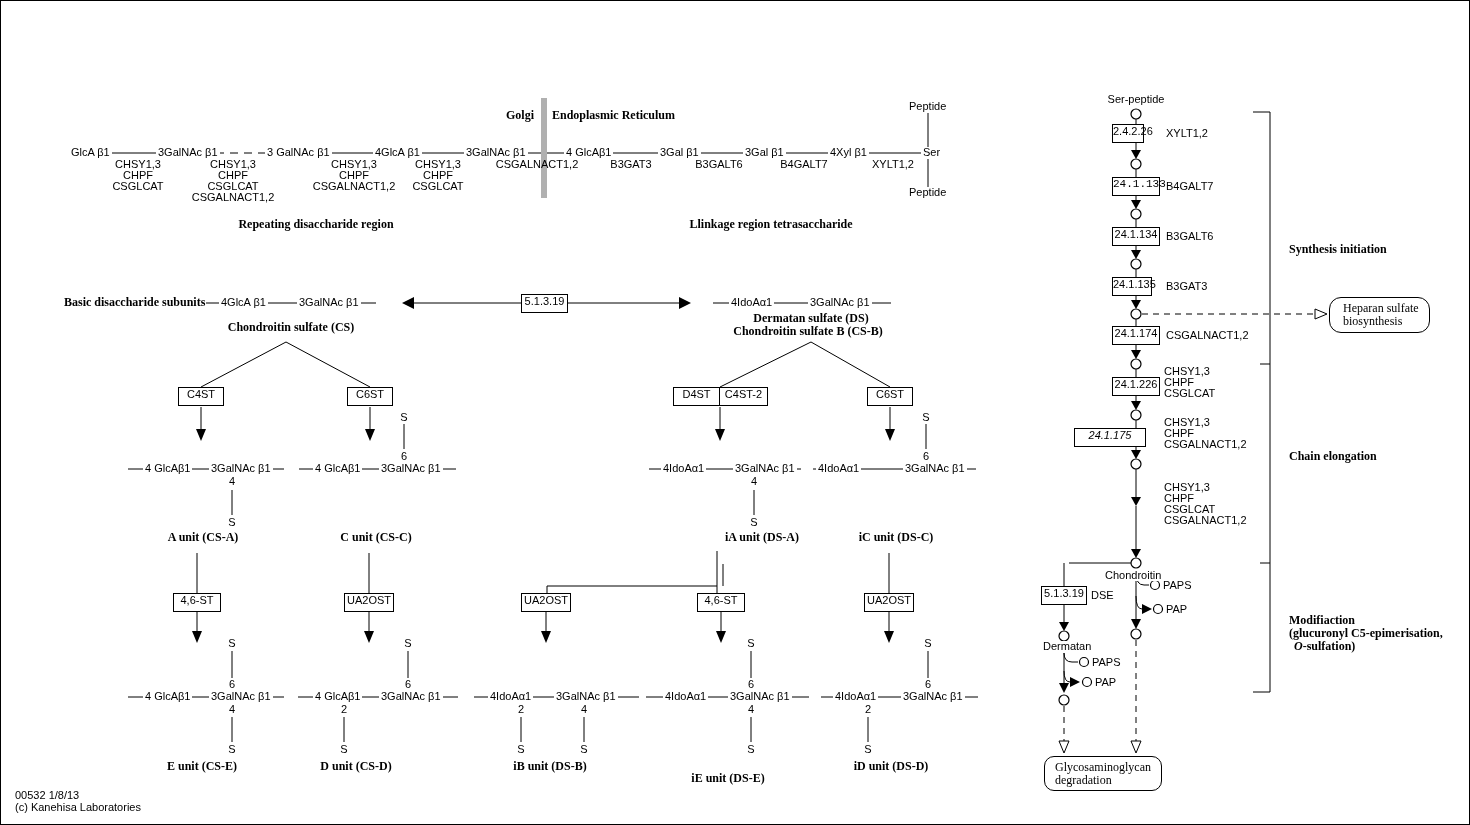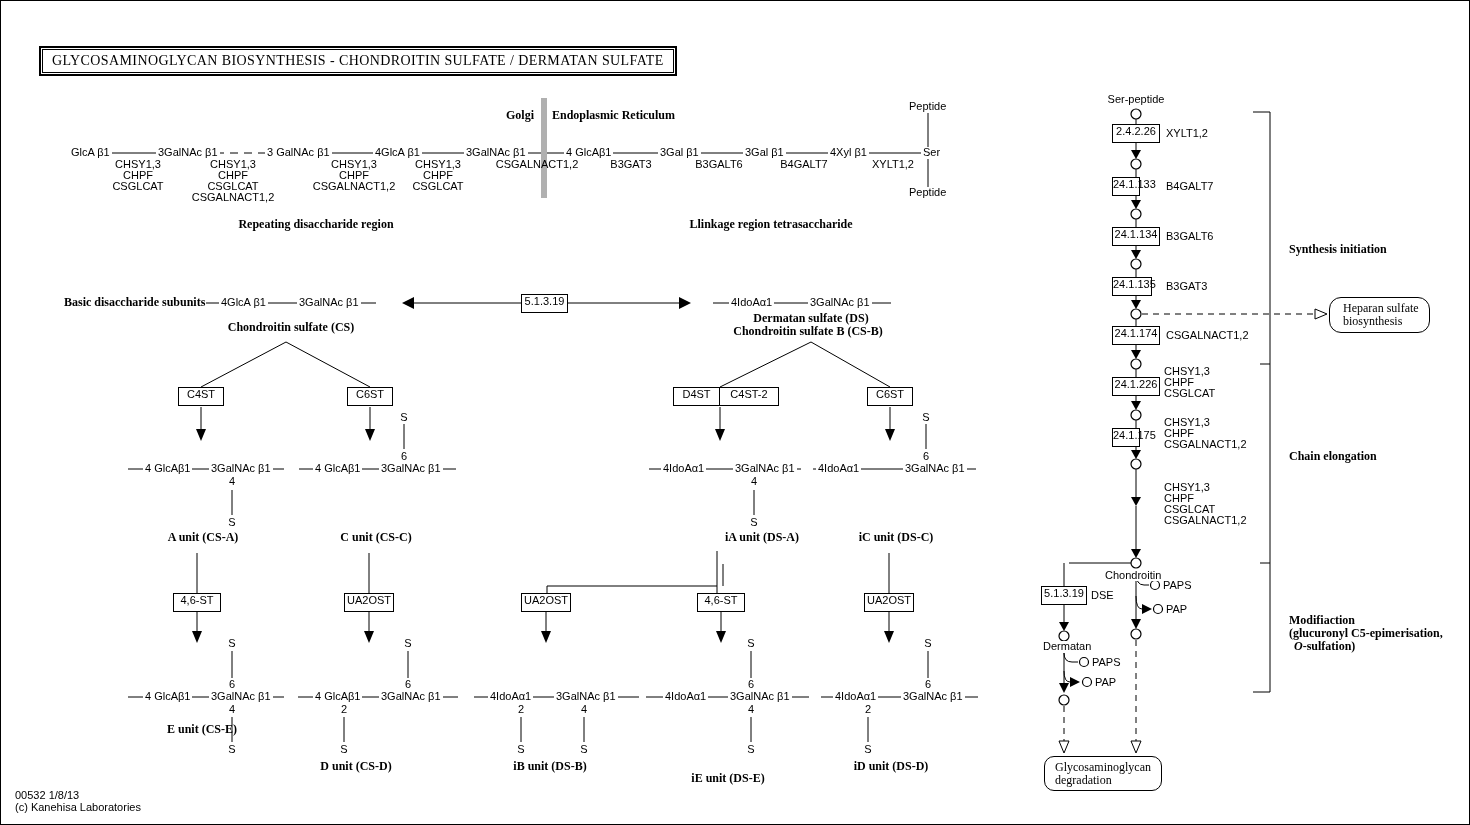--- a/index.html
+++ b/index.html
@@ -177,23 +177,20 @@
     <circle cx="1135" cy="633" r="5"></circle>
     <circle cx="1063" cy="635" r="5"></circle>
     <circle cx="1063" cy="699" r="5"></circle>
     <circle cx="1083" cy="661" r="4.5"></circle>
     <circle cx="1086" cy="681" r="4.5"></circle>
     <circle cx="1154" cy="584" r="4.5"></circle>
     <circle cx="1157" cy="608" r="4.5"></circle>
   </g>
 </svg>
 
-<div id="titlebox">
-  <div class="inner">GLYCOSAMINOGLYCAN  BIOSYNTHESIS - CHONDROITIN  SULFATE / DERMATAN  SULFATE</div>
-</div>
 <div class="t" style="left:14px;top:789px;">00532 1/8/13</div>
 <div class="t" style="left:14px;top:801px;">(c) Kanehisa Laboratories</div>
 
 <div id="graybar"></div>
 <div class="bs r" style="left:533px;top:108px;">Golgi</div>
 <div class="bs" style="left:551px;top:108px;">Endoplasmic Reticulum</div>
 
 <div class="t" style="left:908px;top:100px;">Peptide</div>
 <div class="t" style="left:908px;top:186px;">Peptide</div>
 <div class="t w" style="left:68px;top:146px;">GlcA β1</div>
@@ -235,21 +232,21 @@
 <div class="box" style="left:520px;top:293px;width:47px;">5.1.3.19</div>
 <div class="t w" style="left:728px;top:296px;">4IdoAα1</div>
 <div class="t w" style="left:807px;top:296px;">3GalNAc β1</div>
 <div class="bs c" style="left:290px;top:320px;">Chondroitin sulfate (CS)</div>
 <div class="bs c" style="left:810px;top:311px;">Dermatan sulfate (DS)</div>
 <div class="bs c" style="left:807px;top:324px;">Chondroitin sulfate B (CS-B)</div>
 
 <div class="box" style="left:177px;top:386px;width:46px;">C4ST</div>
 <div class="box" style="left:346px;top:386px;width:46px;">C6ST</div>
 <div class="box" style="left:672px;top:386px;width:47px;">D4ST</div>
-<div class="box" style="left:718px;top:386px;width:60px;">C4ST-2</div>
+<div class="box" style="left:718px;top:386px;width:49px;">C4ST-2</div>
 <div class="box" style="left:866px;top:386px;width:46px;">C6ST</div>
 
 <div class="t w" style="left:142px;top:462px;">4 GlcAβ1</div>
 <div class="t w" style="left:208px;top:462px;">3GalNAc β1</div>
 <div class="t c" style="left:231px;top:475px;">4</div>
 <div class="t c" style="left:231px;top:516px;">S</div>
 <div class="bs c" style="left:202px;top:530px;">A unit (CS-A)</div>
 
 <div class="t w" style="left:312px;top:462px;">4 GlcAβ1</div>
 <div class="t w" style="left:378px;top:462px;">3GalNAc β1</div>
@@ -274,21 +271,21 @@
 <div class="box" style="left:520px;top:592px;width:50px;">UA2OST</div>
 <div class="box" style="left:696px;top:592px;width:48px;">4,6-ST</div>
 <div class="box" style="left:863px;top:592px;width:50px;">UA2OST</div>
 
 <div class="t w" style="left:142px;top:690px;">4 GlcAβ1</div>
 <div class="t w" style="left:208px;top:690px;">3GalNAc β1</div>
 <div class="t c" style="left:231px;top:637px;">S</div>
 <div class="t c" style="left:231px;top:678px;">6</div>
 <div class="t c" style="left:231px;top:703px;">4</div>
 <div class="t c" style="left:231px;top:743px;">S</div>
-<div class="bs c" style="left:201px;top:722px;">E unit (CS-E)</div>
+<div class="bs c" style="left:201px;top:759px;">E unit (CS-E)</div>
 
 <div class="t w" style="left:312px;top:690px;">4 GlcAβ1</div>
 <div class="t w" style="left:378px;top:690px;">3GalNAc β1</div>
 <div class="t c" style="left:343px;top:703px;">2</div>
 <div class="t c" style="left:343px;top:743px;">S</div>
 <div class="t c" style="left:407px;top:678px;">6</div>
 <div class="t c" style="left:407px;top:637px;">S</div>
 <div class="bs c" style="left:355px;top:759px;">D unit (CS-D)</div>
 
 <div class="t w" style="left:487px;top:690px;">4IdoAα1</div>
@@ -309,35 +306,35 @@
 
 <div class="t w" style="left:832px;top:690px;">4IdoAα1</div>
 <div class="t w" style="left:900px;top:690px;">3GalNAc β1</div>
 <div class="t c" style="left:867px;top:703px;">2</div>
 <div class="t c" style="left:867px;top:743px;">S</div>
 <div class="t c" style="left:927px;top:678px;">6</div>
 <div class="t c" style="left:927px;top:637px;">S</div>
 <div class="bs c" style="left:890px;top:759px;">iD unit (DS-D)</div>
 
 <div class="t c" style="left:1135px;top:93px;">Ser-peptide</div>
-<div class="box" style="left:1111px;top:123px;width:48px;">2.4.2.26</div>
+<div class="box" style="left:1111px;top:123px;width:32px;">2.4.2.26</div>
 <div class="t" style="left:1165px;top:127px;">XYLT1,2</div>
-<div class="box" style="left:1111px;top:176px;width:28px;">24.1.133</div>
+<div class="box" style="left:1111px;top:176px;width:48px;font-family:Liberation Mono, monospace;">24.1.133</div>
 <div class="t" style="left:1165px;top:180px;">B4GALT7</div>
 <div class="box" style="left:1111px;top:226px;width:48px;">24.1.134</div>
 <div class="t" style="left:1165px;top:230px;">B3GALT6</div>
 <div class="box" style="left:1111px;top:276px;width:40px;">24.1.135</div>
 <div class="t" style="left:1165px;top:280px;">B3GAT3</div>
 <div class="box" style="left:1111px;top:325px;width:48px;">24.1.174</div>
 <div class="t" style="left:1165px;top:329px;">CSGALNACT1,2</div>
 <div class="box" style="left:1111px;top:376px;width:48px;">24.1.226</div>
 <div class="t" style="left:1163px;top:365px;">CHSY1,3</div>
 <div class="t" style="left:1163px;top:376px;">CHPF</div>
 <div class="t" style="left:1163px;top:387px;">CSGLCAT</div>
-<div class="box" style="left:1111px;top:427px;width:28px;">24.1.175</div>
+<div class="box" style="left:1073px;top:427px;width:72px;font-style:italic;">24.1.175</div>
 <div class="t" style="left:1163px;top:416px;">CHSY1,3</div>
 <div class="t" style="left:1163px;top:427px;">CHPF</div>
 <div class="t" style="left:1163px;top:438px;">CSGALNACT1,2</div>
 <div class="t" style="left:1163px;top:481px;">CHSY1,3</div>
 <div class="t" style="left:1163px;top:492px;">CHPF</div>
 <div class="t" style="left:1163px;top:503px;">CSGLCAT</div>
 <div class="t" style="left:1163px;top:514px;">CSGALNACT1,2</div>
 
 <div class="t w" style="left:1102px;top:569px;">Chondroitin</div>
 <div class="box" style="left:1040px;top:585px;width:46px;">5.1.3.19</div>

